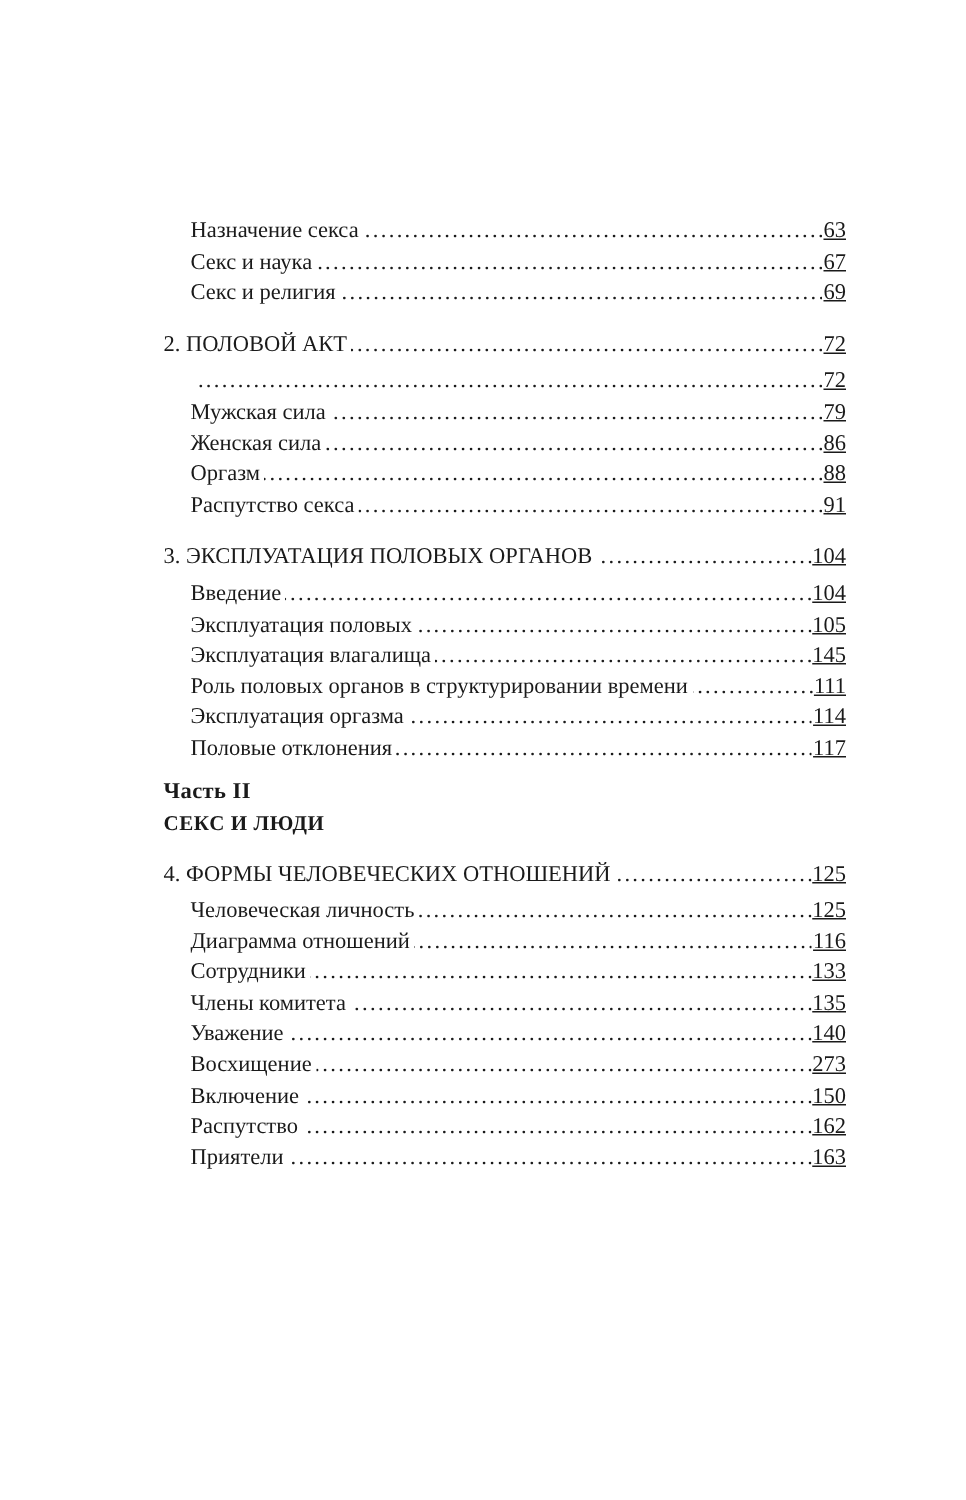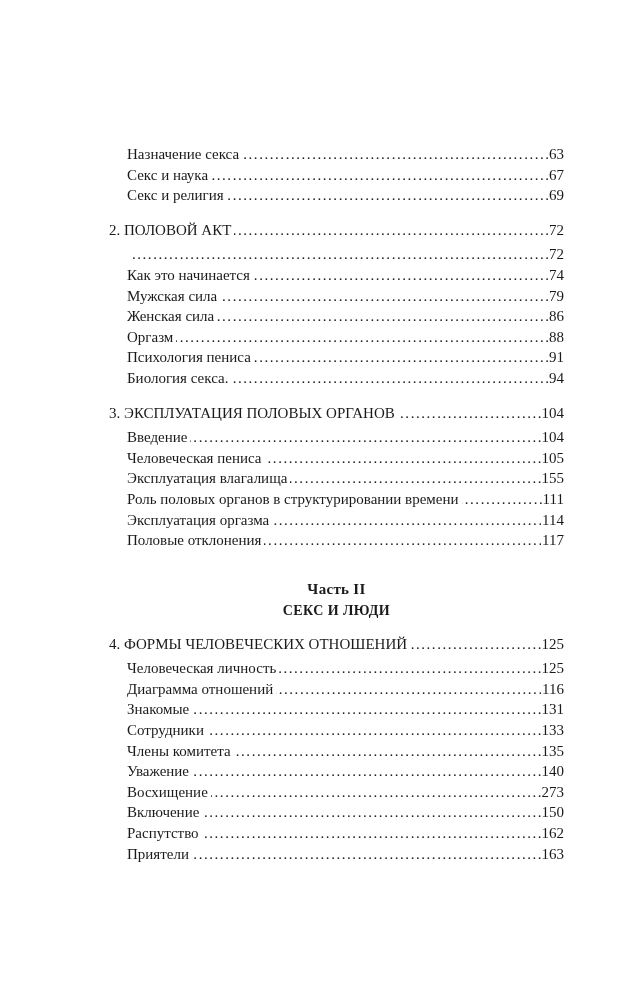--- a/index.html
+++ b/index.html
@@ -43,31 +43,32 @@
       margin: 0 1px 0 3px;
       text-align: right;
       direction: rtl;
     }
     .line .dots::before {
       content: ". . . . . . . . . . . . . . . . . . . . . . . . . . . . . . . . . . . . . . . . . . . . . . . . . . . . . . . . . . . . . . . . . . . . . . . . . . . . . . . . . . . . . . . . . . . . . . . .";
       letter-spacing: -1.1px;
     }
     .line .page-num {
       flex: 0 0 auto;
+      text-decoration: underline;
     }
     .chapter {
       margin-top: 14px;
     }
     .chapter-gap {
       height: 4px;
     }
     .part {
-      text-align: center;
+      text-align: left;
       font-weight: bold;
-      margin-top: 28px;
+      margin-top: 8px;
       margin-bottom: 12px;
     }
     .part .part-label {
       font-size: 15px;
       line-height: 21px;
       letter-spacing: 0.3px;
     }
     .part .part-title {
       font-size: 14px;
       line-height: 22px;
@@ -102,72 +103,62 @@
       <span class="title">2. ПОЛОВОЙ АКТ</span>
       <span class="dots"></span>
       <span class="page-num">72</span>
     </div>
     <div class="chapter-gap"></div>
     <div class="line sub">
       <span class="dots"></span>
       <span class="page-num">72</span>
     </div>
     <div class="line sub">
-      <span class="title">Как это начинается</span>
-      <span class="dots"></span>
-      <span class="page-num">74</span>
-    </div>
-    <div class="line sub">
       <span class="title">Мужская сила</span>
       <span class="dots"></span>
       <span class="page-num">79</span>
     </div>
     <div class="line sub">
       <span class="title">Женская сила</span>
       <span class="dots"></span>
       <span class="page-num">86</span>
     </div>
     <div class="line sub">
       <span class="title">Оргазм</span>
       <span class="dots"></span>
       <span class="page-num">88</span>
     </div>
     <div class="line sub">
-      <span class="title">Психология пениса</span>
+      <span class="title">Распутство секса</span>
       <span class="dots"></span>
       <span class="page-num">91</span>
-    </div>
-    <div class="line sub">
-      <span class="title">Биология секса.</span>
-      <span class="dots"></span>
-      <span class="page-num">94</span>
     </div>
   </div>
 
   <div class="group">
     <div class="line chapter">
       <span class="title">3. ЭКСПЛУАТАЦИЯ ПОЛОВЫХ ОРГАНОВ</span>
       <span class="dots"></span>
       <span class="page-num">104</span>
     </div>
     <div class="chapter-gap"></div>
     <div class="line sub">
       <span class="title">Введение</span>
       <span class="dots"></span>
       <span class="page-num">104</span>
     </div>
     <div class="line sub">
-      <span class="title">Человеческая пениса</span>
+      <span class="title">Эксплуатация половых</span>
       <span class="dots"></span>
       <span class="page-num">105</span>
     </div>
     <div class="line sub">
       <span class="title">Эксплуатация влагалища</span>
       <span class="dots"></span>
-      <span class="page-num">155</span>
+      <span class="page-num">145</span>
     </div>
     <div class="line sub">
       <span class="title">Роль половых органов в  структурировании времени</span>
       <span class="dots"></span>
       <span class="page-num">111</span>
     </div>
     <div class="line sub">
       <span class="title">Эксплуатация оргазма</span>
       <span class="dots"></span>
       <span class="page-num">114</span>
@@ -195,25 +186,20 @@
       <span class="title">Человеческая личность</span>
       <span class="dots"></span>
       <span class="page-num">125</span>
     </div>
     <div class="line sub">
       <span class="title">Диаграмма отношений</span>
       <span class="dots"></span>
       <span class="page-num">116</span>
     </div>
     <div class="line sub">
-      <span class="title">Знакомые</span>
-      <span class="dots"></span>
-      <span class="page-num">131</span>
-    </div>
-    <div class="line sub">
       <span class="title">Сотрудники</span>
       <span class="dots"></span>
       <span class="page-num">133</span>
     </div>
     <div class="line sub">
       <span class="title">Члены комитета</span>
       <span class="dots"></span>
       <span class="page-num">135</span>
     </div>
     <div class="line sub">

